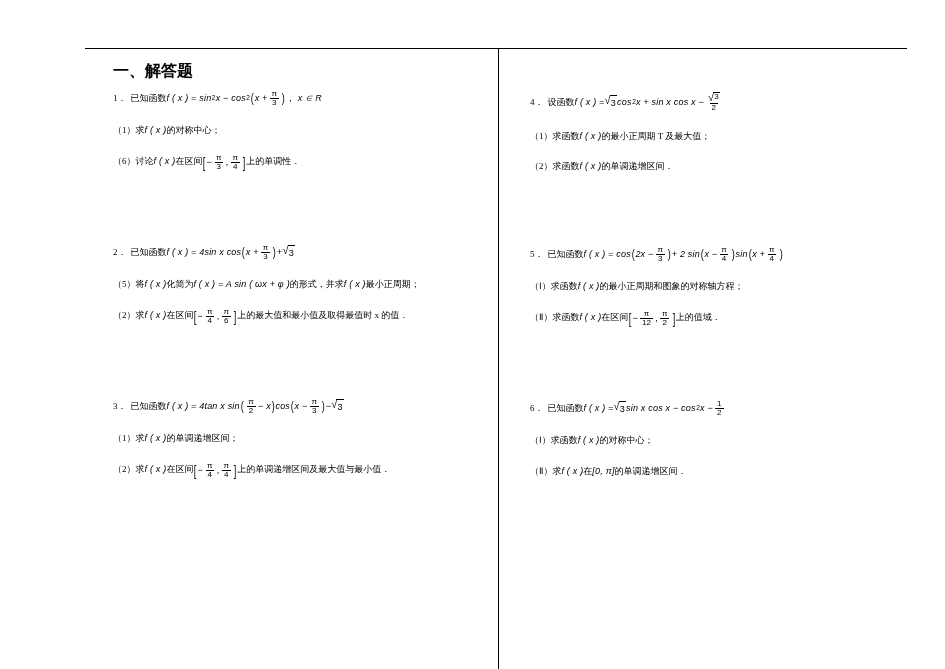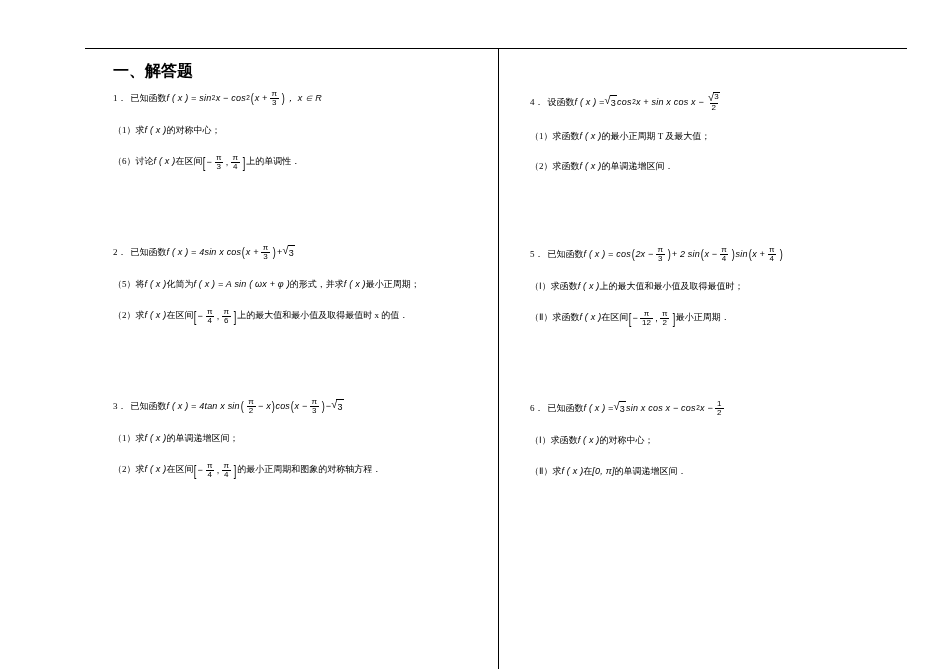--- a/index.html
+++ b/index.html
@@ -288,21 +288,21 @@
               <span class="fn">π</span>
               <span class="fd">4</span>
             </span>
           <span> , </span>
           <span class="frac">
               <span class="fn">π</span>
               <span class="fd">4</span>
             </span>
           <span class="rbrack">]</span>
         </span>
-        <span>的最小正周期和图象的对称轴方程．</span>
+        <span>上的单调递增区间及最大值与最小值．</span>
       </div>
     </div>
   </div>
 
   <div class="col right">
 
     <div class="problem">
       <div class="pline">
         <span class="num">4．</span>
         <span>设函数</span>
@@ -363,41 +363,41 @@
           <span class="frac">
               <span class="fn">π</span>
               <span class="fd">4</span>
             </span>
           <span class="rparen">)</span>
         </span>
       </div>
       <div class="subline gap-lg">
         <span>（Ⅰ）求函数</span>
         <span class="math mi">f ( x )</span>
-        <span>上的最大值和最小值及取得最值时；</span>
+        <span>的最小正周期和图象的对称轴方程；</span>
       </div>
       <div class="subline gap-lg">
         <span>（Ⅱ）求函数</span>
         <span class="math mi">f ( x )</span>
         <span>在区间</span>
         <span class="math">
           <span class="lbrack">[</span>
           <span>−</span>
           <span class="frac">
               <span class="fn">π</span>
               <span class="fd">12</span>
             </span>
           <span> , </span>
           <span class="frac">
               <span class="fn">π</span>
               <span class="fd">2</span>
             </span>
           <span class="rbrack">]</span>
         </span>
-        <span>最小正周期．</span>
+        <span>上的值域．</span>
       </div>
     </div>
 
     <div class="problem" style="margin-top:60px;">
       <div class="pline">
         <span class="num">6．</span>
         <span>已知函数</span>
         <span class="math">
           <span class="mi">f ( x ) = </span>
           <span class="sqrt">

